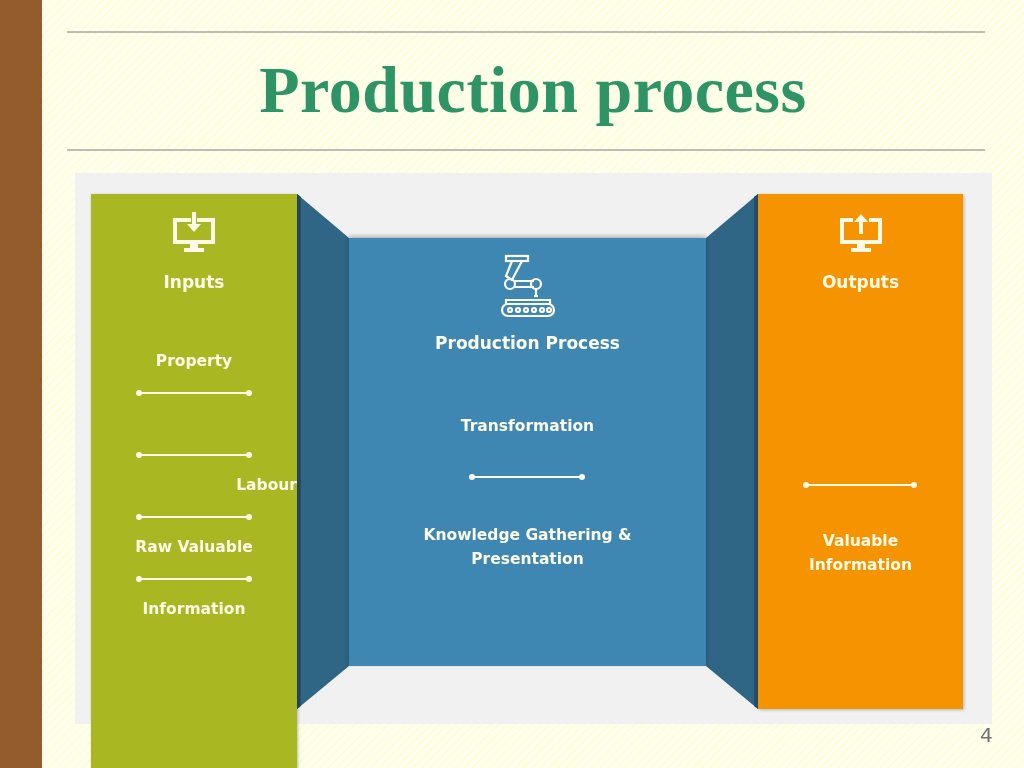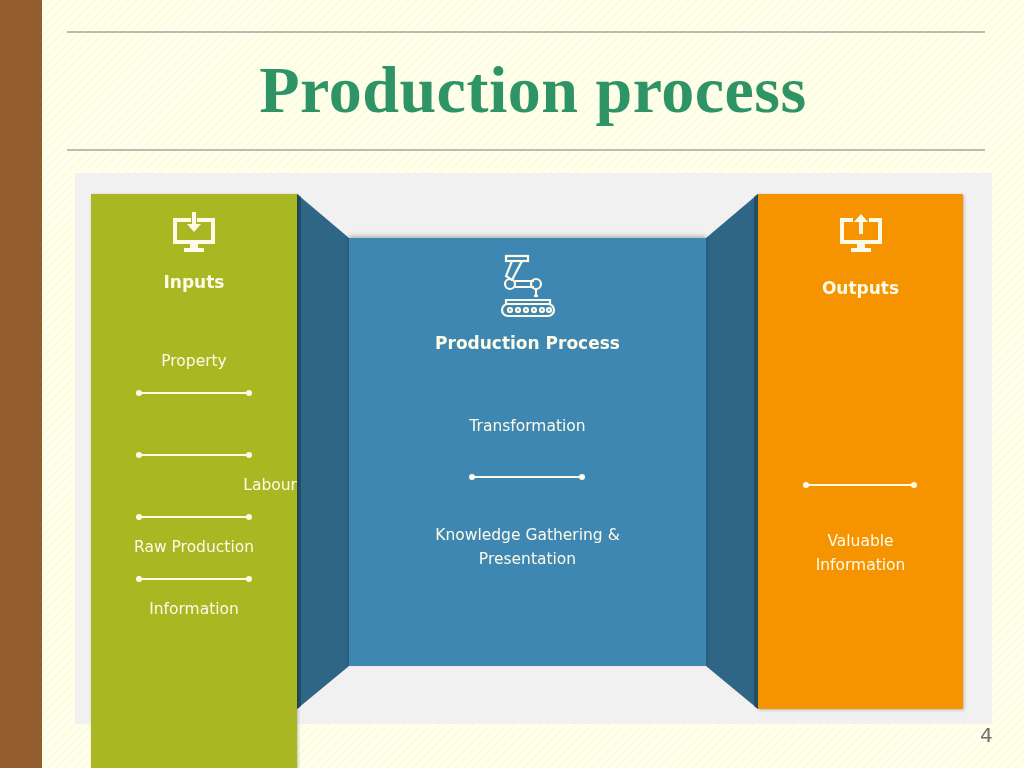--- a/index.html
+++ b/index.html
@@ -20,21 +20,21 @@
   }
   .diagram-box { position:absolute; left:75px; top:173px; width:917px; height:551px; background:#f1f1f1; }
   .side { position:absolute; }
   .side svg { display:block; }
   .panel { position:absolute; color:#fdfbe8; text-align:center; font-family:"DejaVu Sans", sans-serif; }
   .panel-green { left:91px; top:194px; width:206px; height:614px; background:#a9b723; box-shadow:1px 1px 3px rgba(0,0,0,0.25); }
   .panel-orange { left:758px; top:194px; width:205px; height:515px; background:#f59300; box-shadow:1px 1px 3px rgba(0,0,0,0.25); }
   .panel-blue { left:349px; top:238px; width:357px; height:428px; background:#3f87b3; box-shadow:0 -2px 4px rgba(0,0,0,0.25); }
   .icon { position:absolute; left:50%; transform:translateX(-50%); }
   .panel-title { position:absolute; left:0; width:100%; font-weight:bold; font-size:17px; }
-  .item { position:absolute; left:0; width:100%; font-size:15.5px; line-height:24px; }
+  .item { position:absolute; left:0; width:100%; font-size:15.5px; line-height:24px;font-weight:bold; }
   .divider { position:absolute; height:2px; background:#fdfbe8; }
   .divider::before, .divider::after {
     content:""; position:absolute; top:-2px; width:6px; height:6px; border-radius:50%; background:#fdfbe8;
   }
   .divider::before { left:-3px; }
   .divider::after { right:-3px; }
   .page-num { position:absolute; left:980px; top:723px; font-size:20px; color:#707070; font-family:"DejaVu Sans", sans-serif; }
 </style>
 </head>
 <body>
@@ -71,21 +71,21 @@
       <rect x="21" y="0" width="4" height="13" fill="#fdfbe8"></rect>
       <polygon points="16,12 30,12 23,20" fill="#fdfbe8"></polygon>
     </svg>
   </div>
   <div class="panel-title" style="top:78px;">Inputs</div>
   <div class="item" style="top:155px;">Property</div>
   <div class="divider" style="left:48px; width:110px; top:198px;"></div>
   <div class="divider" style="left:48px; width:110px; top:260px;"></div>
   <div class="item" style="top:279px;text-align:right;">Labour</div>
   <div class="divider" style="left:48px; width:110px; top:322px;"></div>
-  <div class="item" style="top:341px;">Raw Production</div>
+  <div class="item" style="top:341px;">Raw Valuable</div>
   <div class="divider" style="left:48px; width:110px; top:384px;"></div>
   <div class="item" style="top:403px;">Information</div>
 </div>
 
 <div class="panel panel-blue">
   <div class="icon" style="top:16px;">
     <svg width="60" height="66" viewBox="0 0 60 66" fill="none" stroke="#fdfbe8" stroke-width="2.2">
       <rect x="8" y="2" width="22" height="5"></rect>
       <path d="M14 7 L24 7 L14 26 L8 22 Z"></path>
       <circle cx="12" cy="30" r="5"></circle>
@@ -113,18 +113,18 @@
   <div class="icon" style="top:18px;">
     <svg width="46" height="42" viewBox="0 0 46 42">
       <rect x="4" y="8" width="38" height="22" fill="none" stroke="#fdfbe8" stroke-width="4"></rect>
       <rect x="15" y="4" width="16" height="8" fill="#f59300"></rect>
       <rect x="19" y="30" width="8" height="6" fill="#fdfbe8"></rect>
       <rect x="13" y="36" width="20" height="4" fill="#fdfbe8"></rect>
       <rect x="21" y="8" width="4" height="14" fill="#fdfbe8"></rect>
       <polygon points="16,10 30,10 23,2" fill="#fdfbe8"></polygon>
     </svg>
   </div>
-  <div class="panel-title" style="top:84px;">Outputs</div>
+  <div class="panel-title" style="top:78px;">Outputs</div>
   <div class="divider" style="left:48px; width:108px; top:290px;"></div>
   <div class="item" style="top:335px; left:45px; width:115px;text-align:center;">Valuable Information</div>
 </div>
 
 <div class="page-num">4</div>
 
 </body></html>

